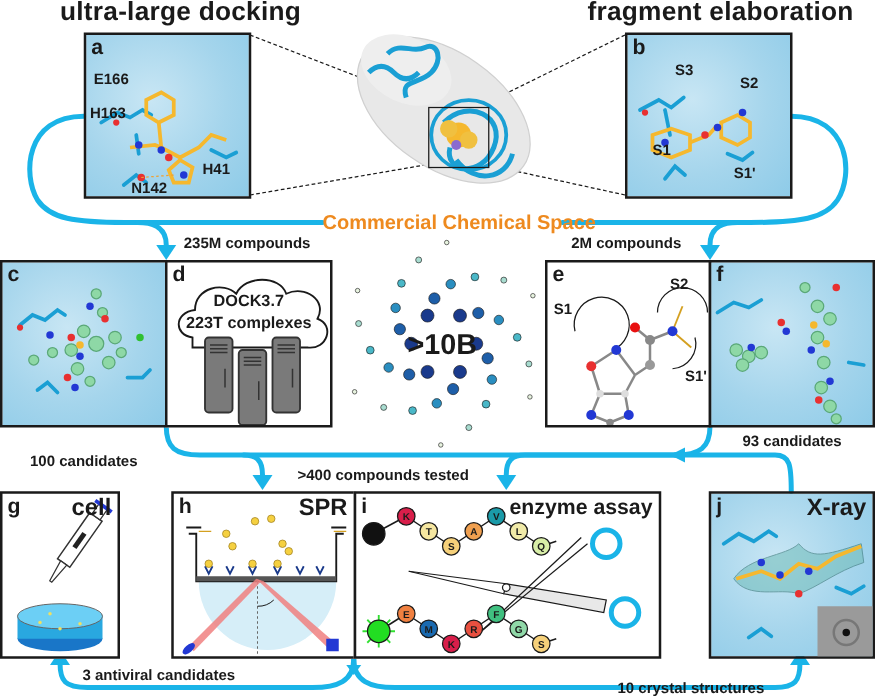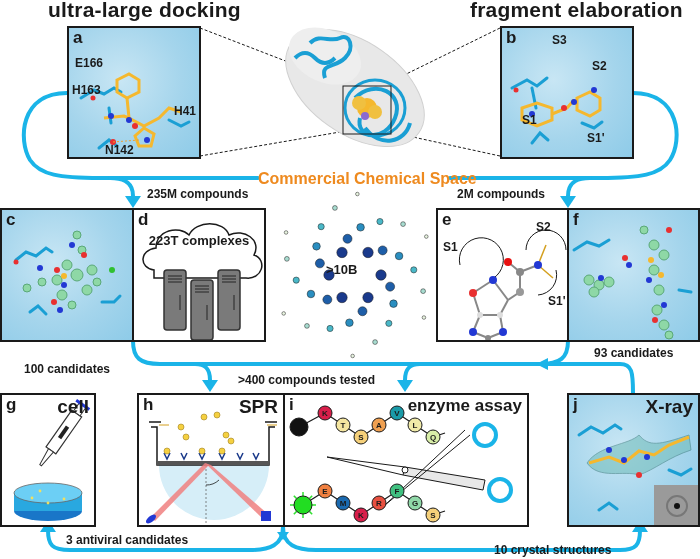--- a/index.html
+++ b/index.html
@@ -104,21 +104,21 @@
     <g fill="#e83030">
         <circle cx="66" cy="98" r="3"></circle>
         <circle cx="44" cy="114" r="3"></circle>
         <circle cx="24" cy="70" r="2.5"></circle>
       </g>
     <path d="M44,114 L70,112" stroke="#f0a030" stroke-width="1" stroke-dasharray="2,2"></path>
   </svg>
   <div class="plet">a</div>
   <div class="abs lbl" style="left:6px; top:28px;">E166</div>
   <div class="abs lbl" style="left:3px; top:55px;">H163</div>
-  <div class="abs lbl" style="left:93px; top:76px;margin-left:12px;">H41</div>
+  <div class="abs lbl" style="left:93px; top:100px;">H41</div>
   <div class="abs lbl" style="left:36px; top:115px;">N142</div>
 </div>
 
 <div class="panel prot" style="left:500px; top:26px; width:134px; height:133px;">
   <svg class="full" width="134" height="133">
     <g stroke="#1a9fd4" stroke-width="3" fill="none" stroke-linecap="round">
       <path d="M10,60 L25,52 L35,58 L45,50"></path>
       <path d="M30,60 L34,80"></path>
       <path d="M80,95 L92,100 L100,94"></path>
       <path d="M30,115 L38,105 L46,112"></path>
@@ -132,21 +132,21 @@
         <circle cx="72" cy="74" r="3"></circle>
         <circle cx="92" cy="62" r="3"></circle>
         <circle cx="30" cy="86" r="3"></circle>
       </g>
     <g fill="#e83030">
         <circle cx="62" cy="80" r="3"></circle>
         <circle cx="14" cy="62" r="2.5"></circle>
       </g>
   </svg>
   <div class="plet">b</div>
-  <div class="abs lbl" style="left:38px; top:5px;margin-left:12px;">S3</div>
+  <div class="abs lbl" style="left:38px; top:21px;">S3</div>
   <div class="abs lbl" style="left:90px; top:31px;">S2</div>
   <div class="abs lbl" style="left:20px; top:85px;">S1</div>
   <div class="abs lbl" style="left:85px; top:103px;">S1'</div>
 </div>
 
 <div class="abs lbl" style="left:147px; top:187px;">235M compounds</div>
 <div class="abs lbl" style="left:457px; top:187px;">2M compounds</div>
 
 <div class="panel prot" style="left:0px; top:208px; width:134px; height:134px;">
   <svg class="full" width="134" height="134">
@@ -205,20 +205,21 @@
       <line x1="88" y1="66" x2="102" y2="66"></line>
         <line x1="88" y1="69" x2="102" y2="69"></line>
         <line x1="88" y1="72" x2="102" y2="72"></line>
       <line x1="46" y1="85" x2="46" y2="100"></line>
         <line x1="73" y1="95" x2="73" y2="110"></line>
         <line x1="100" y1="85" x2="100" y2="100"></line>
     </g>
   </svg>
   <div class="plet">d</div>
   <div class="abs" style="left:0; width:130px; top:22px; text-align:center; font-weight:bold; font-size:13px; line-height:17px;">
+    <div>DOCK3.7</div>
     <div>223T complexes</div>
   </div>
 </div>
 
 <svg class="abs" style="left:270px; top:190px;" width="170" height="170" id="spiral-svg">
     <circle cx="111" cy="85" r="5.2" fill="#1a3a8c" stroke="#1a1a1a" stroke-width="0.5"></circle>
     <circle cx="120.12171046905031" cy="96.63896274279635" r="4.5" fill="#1e5ea8" stroke="#1a1a1a" stroke-width="0.5"></circle>
     <circle cx="123.50059637844605" cy="113.66538118539482" r="3.8000000000000003" fill="#2a8ec0" stroke="#1a1a1a" stroke-width="0.5"></circle>
     <circle cx="118.83767917827495" cy="133.3323025297589" r="3.1000000000000005" fill="#4ab8c8" stroke="#1a1a1a" stroke-width="0.5"></circle>
     <circle cx="105.07006467423689" cy="152.06111022024572" r="2.4000000000000004" fill="#a8dcd0" stroke="#1a1a1a" stroke-width="0.5"></circle>
@@ -247,21 +248,21 @@
     <circle cx="109.93816222502859" cy="31.52955896162669" r="3.1000000000000005" fill="#4ab8c8" stroke="#1a1a1a" stroke-width="0.5"></circle>
     <circle cx="133.04159271960262" cy="34.08825902639132" r="2.4000000000000004" fill="#a8dcd0" stroke="#1a1a1a" stroke-width="0.5"></circle>
     <circle cx="156.30072744129134" cy="46.565558852213236" r="1.8" fill="#e8f4e0" stroke="#1a1a1a" stroke-width="0.5"></circle>
     <circle cx="97.99999999999999" cy="62.48333950160459" r="5.2" fill="#1a3a8c" stroke="#1a1a1a" stroke-width="0.5"></circle>
     <circle cx="112.64049264348739" cy="60.40318788083872" r="4.5" fill="#1e5ea8" stroke="#1a1a1a" stroke-width="0.5"></circle>
     <circle cx="129.0752465049394" cy="65.99019606811193" r="3.8000000000000003" fill="#2a8ec0" stroke="#1a1a1a" stroke-width="0.5"></circle>
     <circle cx="143.77584140330356" cy="79.86186149138555" r="3.1000000000000005" fill="#4ab8c8" stroke="#1a1a1a" stroke-width="0.5"></circle>
     <circle cx="153.11165739383952" cy="101.14936924663704" r="2.4000000000000004" fill="#a8dcd0" stroke="#1a1a1a" stroke-width="0.5"></circle>
     <circle cx="153.93556613488698" cy="127.53102069857508" r="1.8" fill="#e8f4e0" stroke="#1a1a1a" stroke-width="0.5"></circle>
   </svg>
-<div class="abs" style="left:326px; top:262px; font-weight:bold; font-size:13px;">&gt;10B</div>
+<div class="abs" style="left:326px; top:262px; font-weight:bold; font-size:23px;">&gt;10B</div>
 
 <div class="panel" style="left:436px; top:208px; width:133px; height:134px;">
   <svg class="full" width="133" height="134">
     <path d="M22,55 A22,22 0 1 1 52,70" fill="none" stroke="#1a1a1a" stroke-width="1"></path>
     <path d="M88,40 A20,20 0 0 1 128,40" fill="none" stroke="#1a1a1a" stroke-width="1"></path>
     <path d="M118,60 A20,20 0 0 1 100,85" fill="none" stroke="#1a1a1a" stroke-width="1"></path>
     <g stroke="#888" stroke-width="2">
       <line x1="55" y1="70" x2="35" y2="83"></line>
         <line x1="55" y1="70" x2="70" y2="90"></line>
       <line x1="35" y1="83" x2="42" y2="105"></line>

